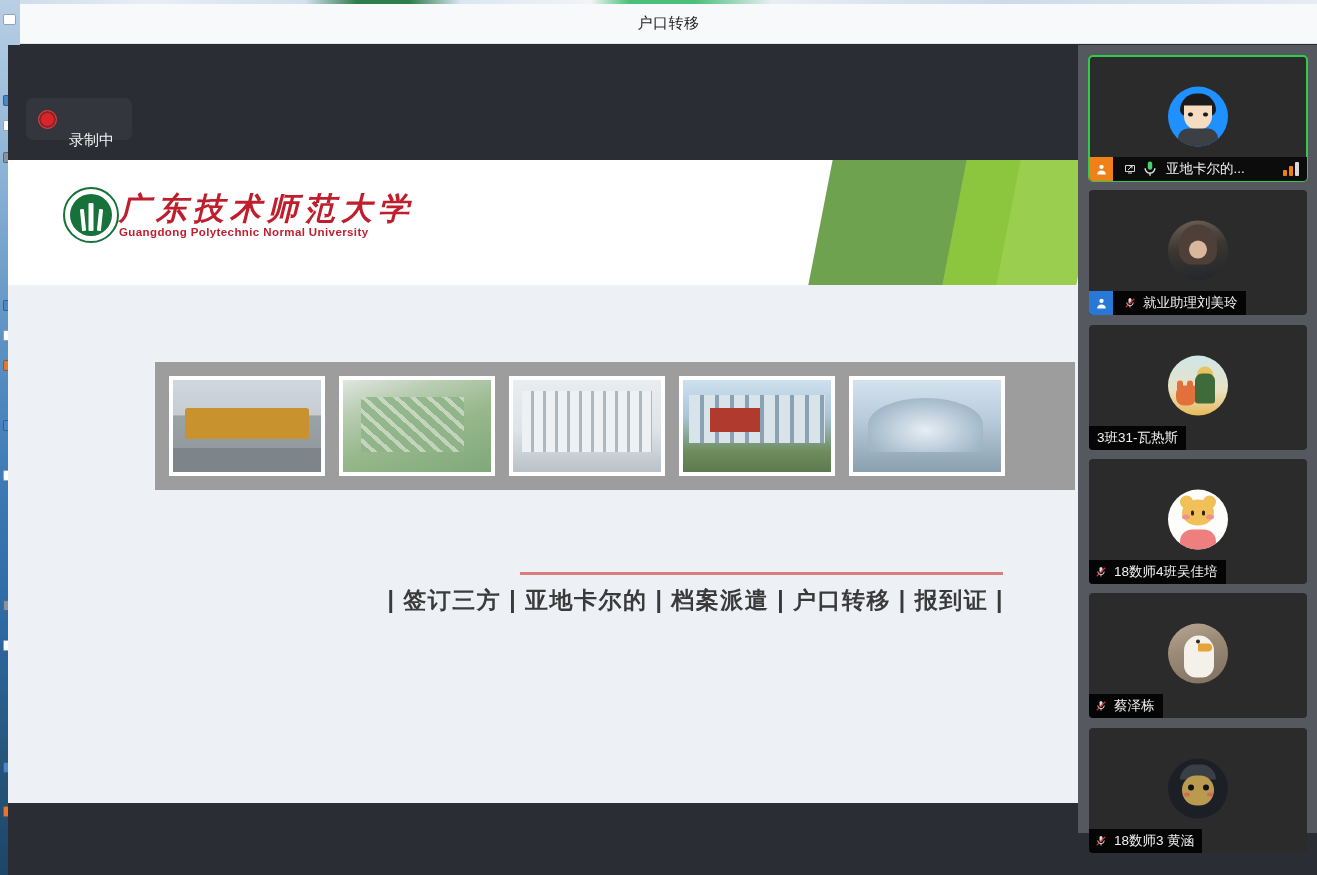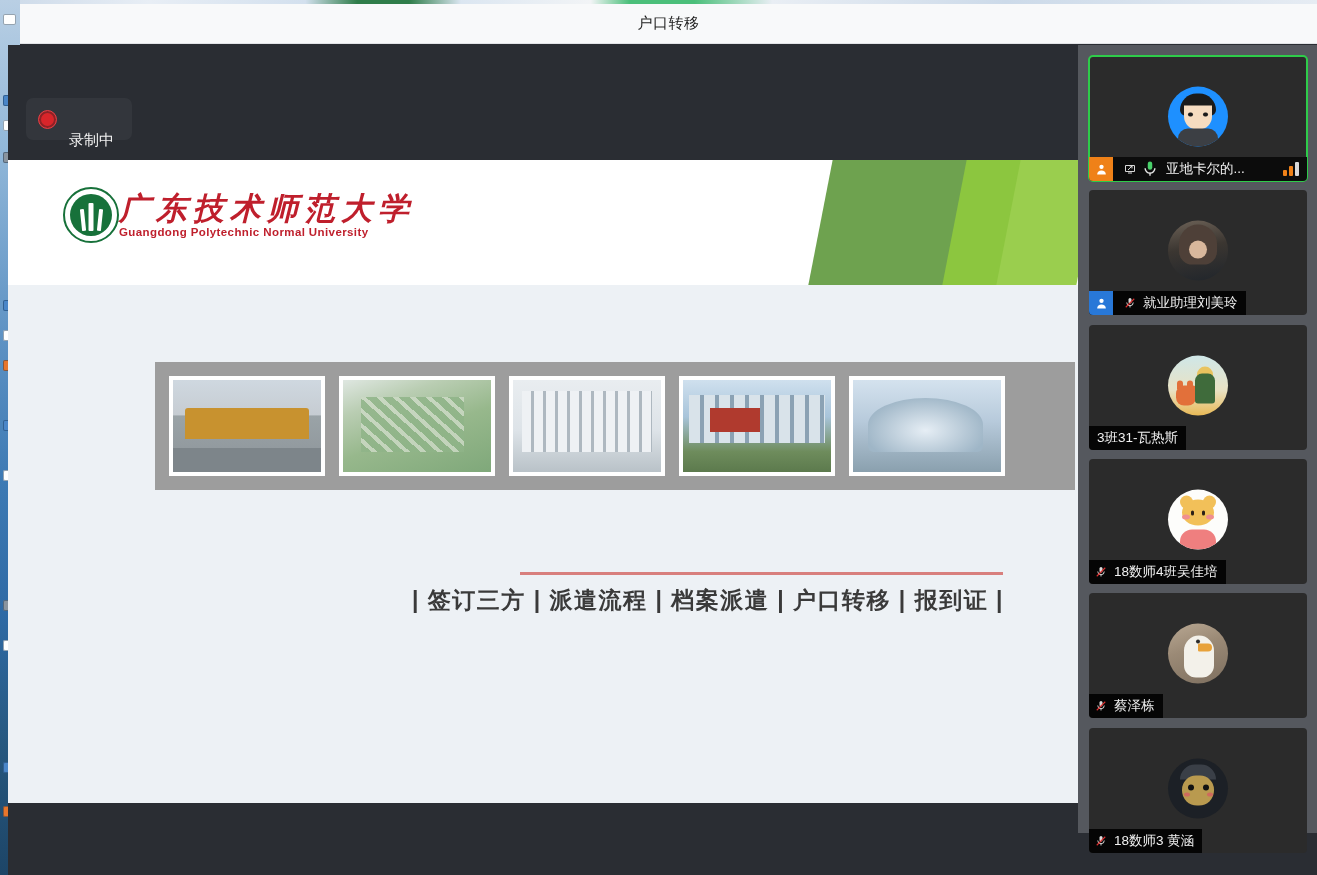--- a/index.html
+++ b/index.html
@@ -319,21 +319,21 @@
           </div>
         <div class="photo p4">
             <div class="inner"></div>
           </div>
         <div class="photo p5">
             <div class="inner"></div>
           </div>
       </div>
 
       <div class="rule"></div>
-      <div class="subline">| 签订三方 | 派遣流程 | 档案派遣 | 户口转移 | 报到证 |</div>
+      <div class="subline">| 签订三方 | 亚地卡尔的 | 档案派遣 | 户口转移 | 报到证 |</div>
     </div>
   </div>
 
 
   <div class="panel">
 
     <div class="tile active" style="top:11px">
       <div class="avatar av-boy">
         <span class="hair"></span>
           <span class="face"></span>

